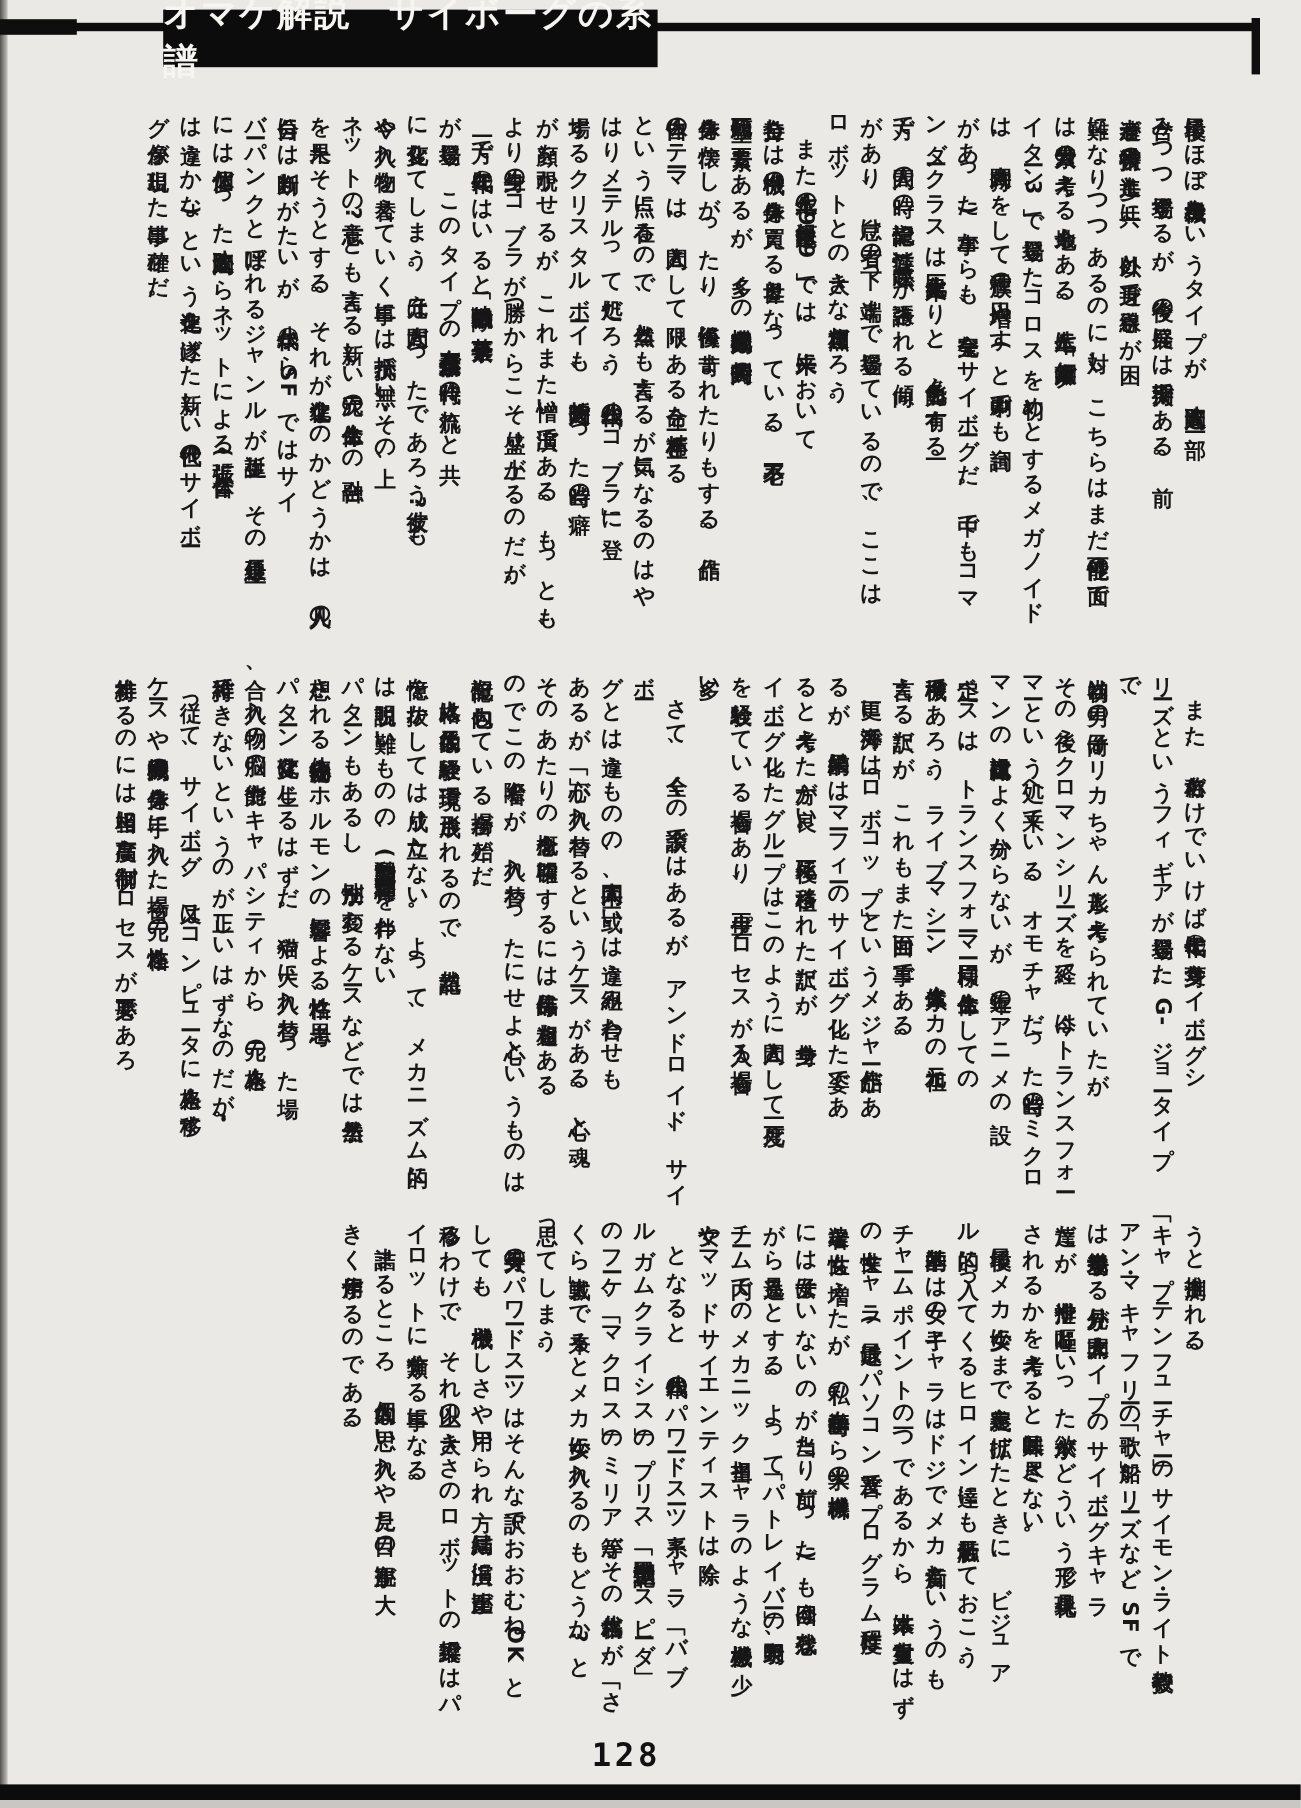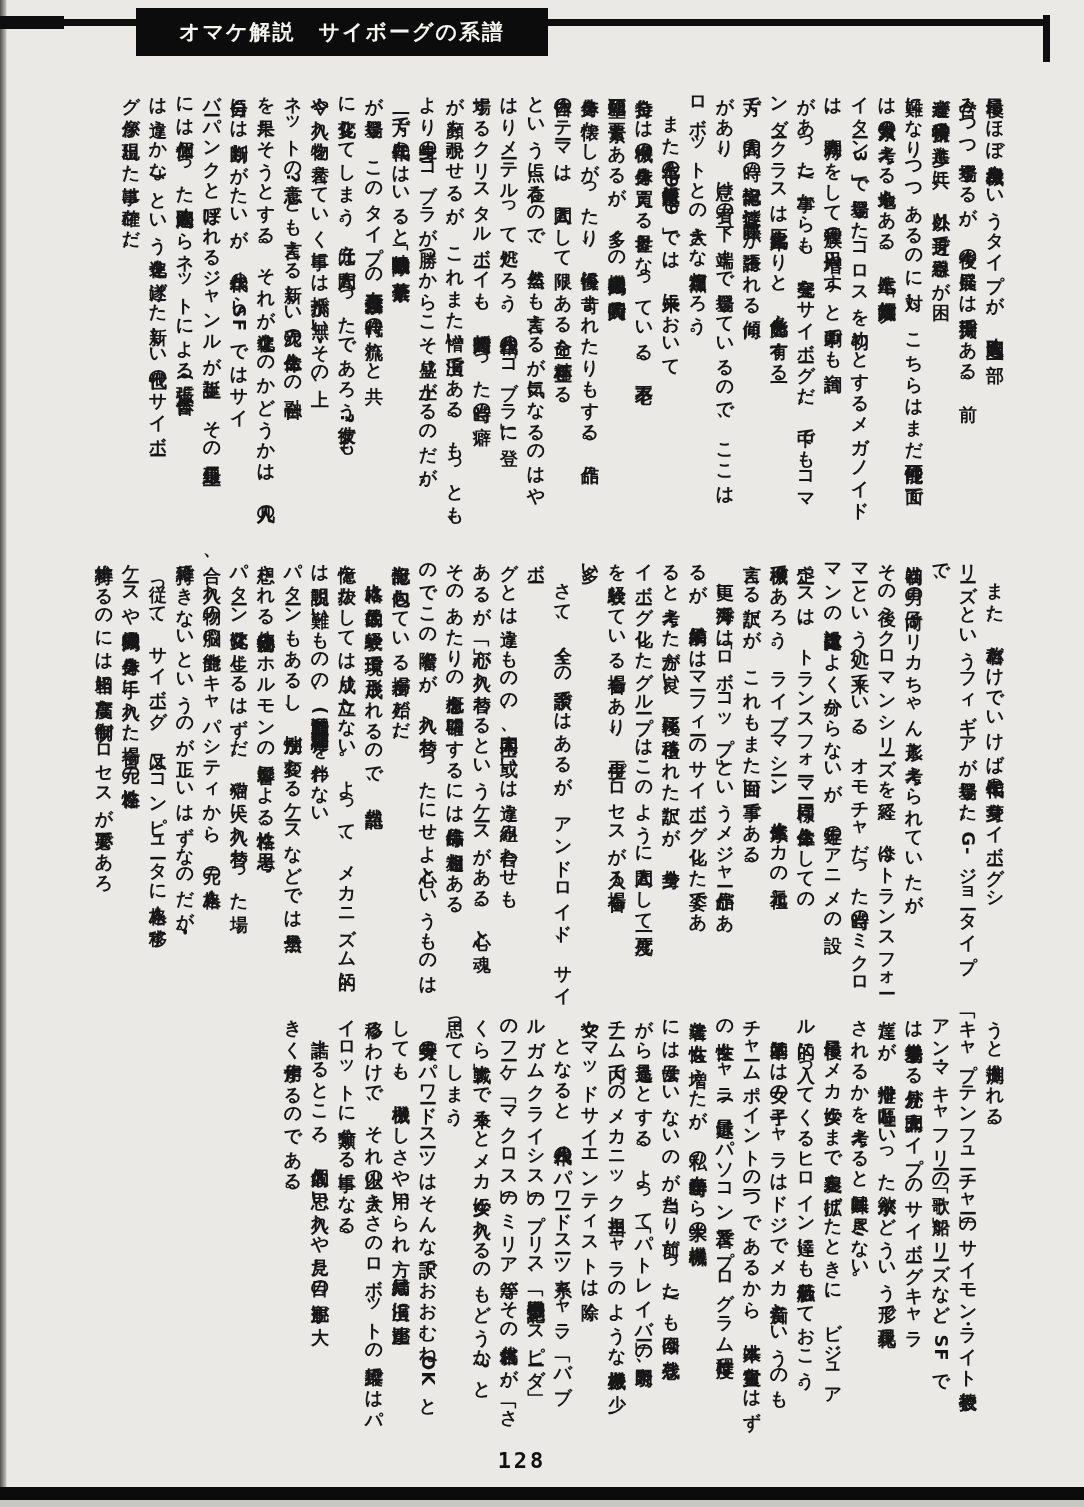--- a/index.html
+++ b/index.html
@@ -33,41 +33,41 @@
   .header-rule{
     position:absolute;left:0;top:19px;width:1049px;height:7px;background:#0e0e0e;
   }
   .header-tick{
     position:absolute;left:1043px;top:15px;width:7px;height:47px;background:#0e0e0e;
   }
   .title-box{
     position:absolute;left:136px;top:8px;width:412px;height:48px;
     background:#0c0c0c;color:#f6f5f2;
     display:flex;align-items:center;justify-content:center;
-    font-size:21px;font-weight:bold;letter-spacing:2px;
+    font-size:29px;font-weight:bold;letter-spacing:2px;
     font-family:"DejaVu Sans",sans-serif;
   }
   
   .vband{
     position:absolute;right:75px;width:912px;
     writing-mode:vertical-rl;text-orientation:mixed;
     font-size:18px;line-height:27px;letter-spacing:1px;
     font-weight:600;color:#171717;
     font-family:"DejaVu Sans",sans-serif;
   }
   .vband p{margin:0;padding:0;}
   .band1{top:84px;height:458px;}
   .band2{top:551px;height:452px;}
   .band3{top:1007px;height:462px;}
   
   .page-number{
     position:absolute;left:0;top:1448px;width:1044px;
     text-align:center;
     font-family:"DejaVu Sans Mono",monospace;
-    font-size:22px;font-weight:bold;letter-spacing:3px;color:#111;
+    font-size:27px;font-weight:bold;letter-spacing:3px;color:#111;
   }
 </style>
 </head>
 <body>
 
 <div class="page">
   <div class="edge-left"></div>
 
   <div class="header-rule-stub"></div>
   <div class="header-rule"></div>

